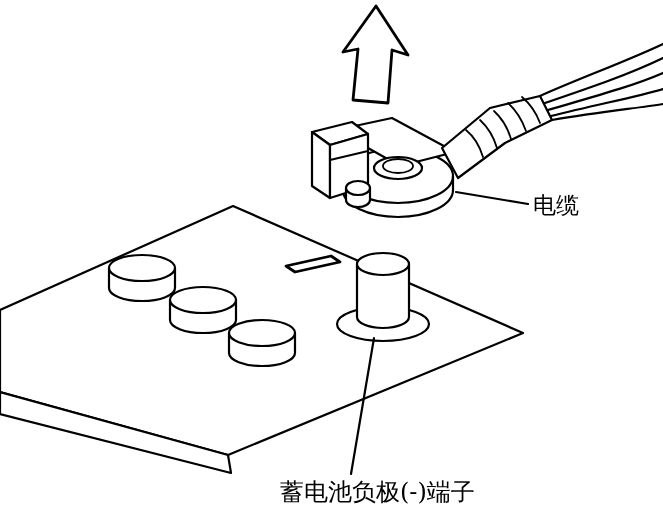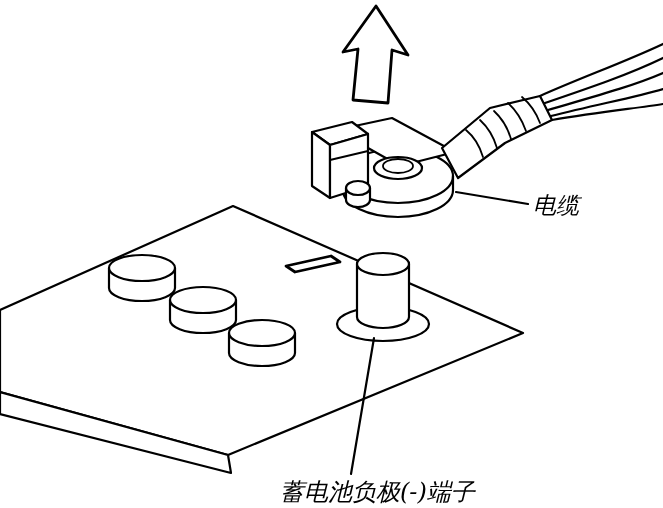--- a/index.html
+++ b/index.html
@@ -6,21 +6,20 @@
       margin: 0;
       padding: 0;
       background: #ffffff;
     }
     .figure {
       position: relative;
       width: 663px;
       height: 508px;
       background: #ffffff;
       overflow: hidden;
-      font-style: italic;
     }
     .figure svg {
       display: block;
       width: 663px;
       height: 508px;
     }
     .lineart {
       stroke: #000000;
       fill: none;
       stroke-width: 2.2;

